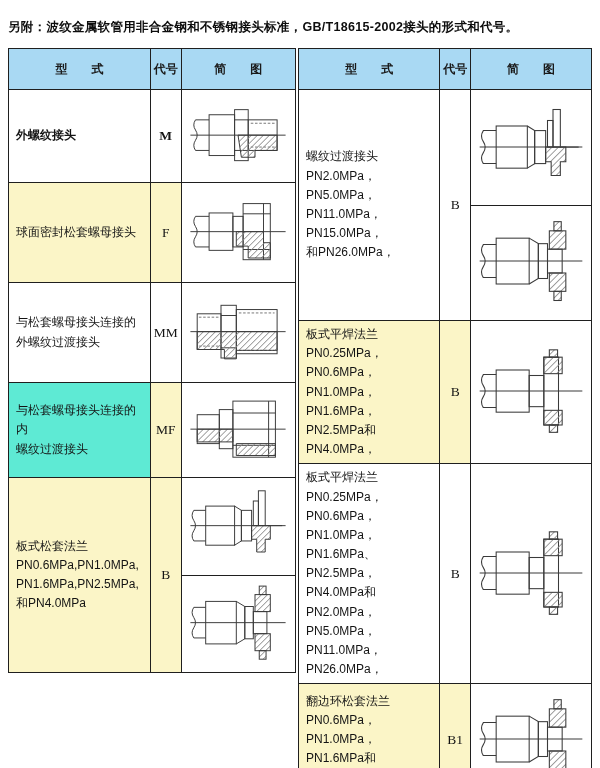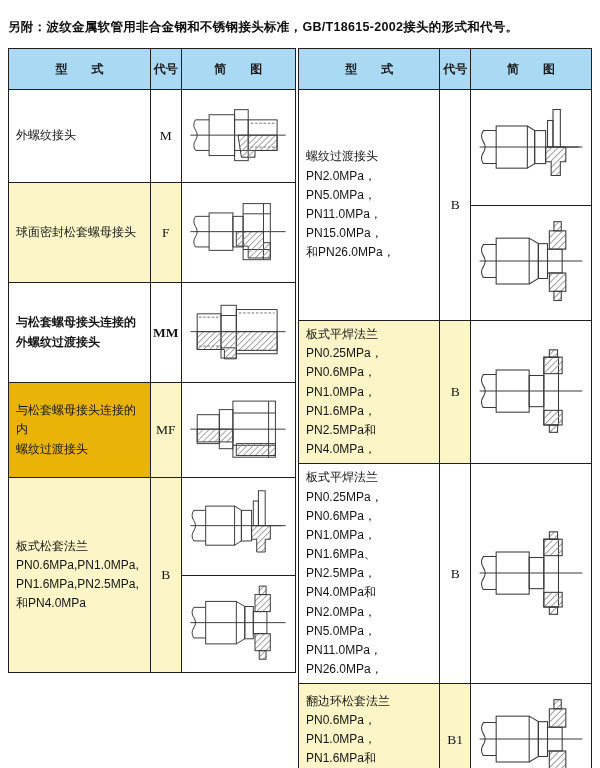--- a/index.html
+++ b/index.html
@@ -31,21 +31,21 @@
           <col style="width:115px">
         </colgroup>
       <thead>
         <tr>
           <th class="hdr" style="background: rgb(169, 217, 243);">型　　式</th>
           <th class="hdr" style="background: rgb(169, 217, 243);">代号</th>
           <th class="hdr" style="background: rgb(169, 217, 243);">简　　图</th>
         </tr>
       </thead>
       <tbody>
-          <tr style="height: 93px;">
+          <tr style="height: 93px; font-weight: bold;">
             <td class="type-cell">外螺纹接头</td>
             <td class="code-cell">M</td>
             <td class="diag-cell">
               <div class="dstack" style="height: 90px;">
                 <div class="dcell">
                   <svg width="102" height="82" viewBox="0 0 120 92" preserveAspectRatio="xMidYMid meet">
                     <defs>
                       <pattern id="h1" width="5" height="5" patternUnits="userSpaceOnUse" patternTransform="rotate(45)">
                         <line x1="0" y1="0" x2="0" y2="5" stroke="#8a8a8a" stroke-width="1.8"></line>
                       </pattern>
@@ -88,21 +88,21 @@
                       <line x1="66" y1="66" x2="98" y2="66"></line>
                       <line x1="90" y1="12" x2="90" y2="78"></line>
                       <path d="M58,45 L90,45 L90,58 L98,58 L98,76 L72,76 L72,62 L58,62 Z" fill="url(#h2)"></path>
                       <line x1="4" y1="45" x2="116" y2="45"></line>
                     </g>
                   </svg>
                 </div>
               </div>
             </td>
           </tr>
-          <tr style="height: 100px; font-weight: bold;">
+          <tr style="height: 100px;">
             <td class="type-cell">与松套螺母接头连接的
 外螺纹过渡接头</td>
             <td class="code-cell">MM</td>
             <td class="diag-cell">
               <div class="dstack" style="height: 97px;">
                 <div class="dcell">
                   <svg width="102" height="89" viewBox="0 0 120 92" preserveAspectRatio="xMidYMid meet">
                     <defs>
                       <pattern id="h3" width="5" height="5" patternUnits="userSpaceOnUse" patternTransform="rotate(45)">
                         <line x1="0" y1="0" x2="0" y2="5" stroke="#8a8a8a" stroke-width="1.8"></line>
@@ -120,21 +120,21 @@
                       <line x1="61" y1="67" x2="103" y2="67" stroke-dasharray="3,2" stroke-width="0.8"></line>
                       <path d="M12,45 L106,45 L106,67 L58,67 L58,77 L44,77 L44,66 L12,66 Z" fill="url(#h3)"></path>
                       <line x1="4" y1="45" x2="116" y2="45"></line>
                     </g>
                   </svg>
                 </div>
               </div>
             </td>
           </tr>
           <tr style="height: 95px;">
-            <td class="type-cell hl" style="background: #eab308;">与松套螺母接头连接的内
+            <td class="type-cell hl" style="background: #5eead4;">与松套螺母接头连接的内
 螺纹过渡接头</td>
             <td class="code-cell hl" style="background: rgb(251, 245, 199);">MF</td>
             <td class="diag-cell">
               <div class="dstack" style="height: 92px;">
                 <div class="dcell">
                   <svg width="102" height="84" viewBox="0 0 120 92" preserveAspectRatio="xMidYMid meet">
                     <defs>
                       <pattern id="h4" width="5" height="5" patternUnits="userSpaceOnUse" patternTransform="rotate(45)">
                         <line x1="0" y1="0" x2="0" y2="5" stroke="#8a8a8a" stroke-width="1.8"></line>
                       </pattern>

